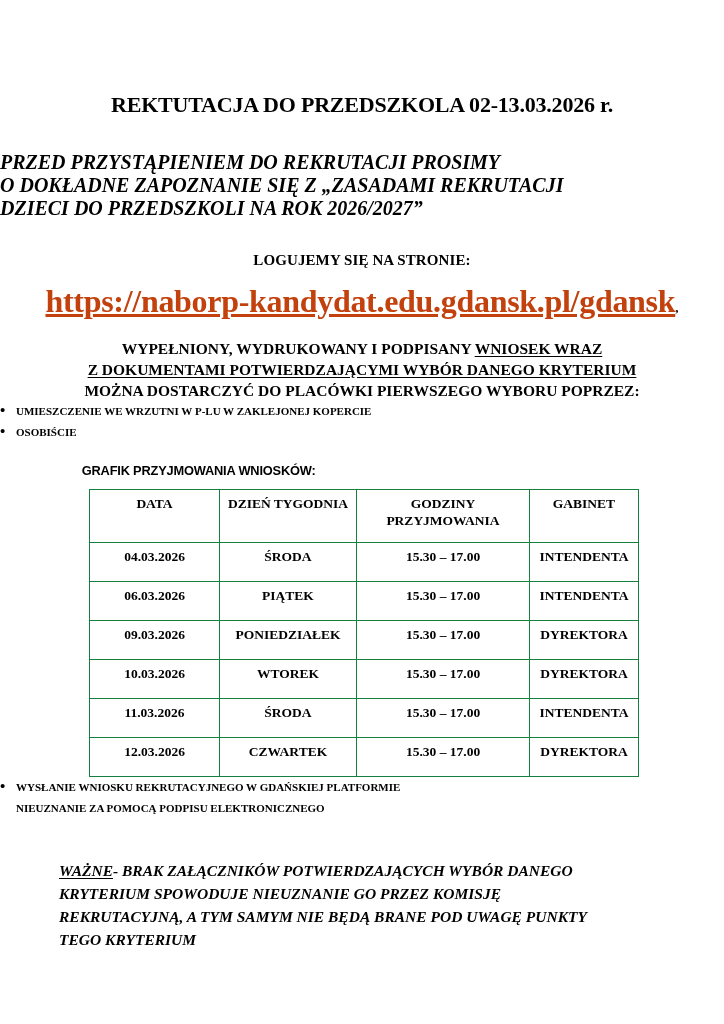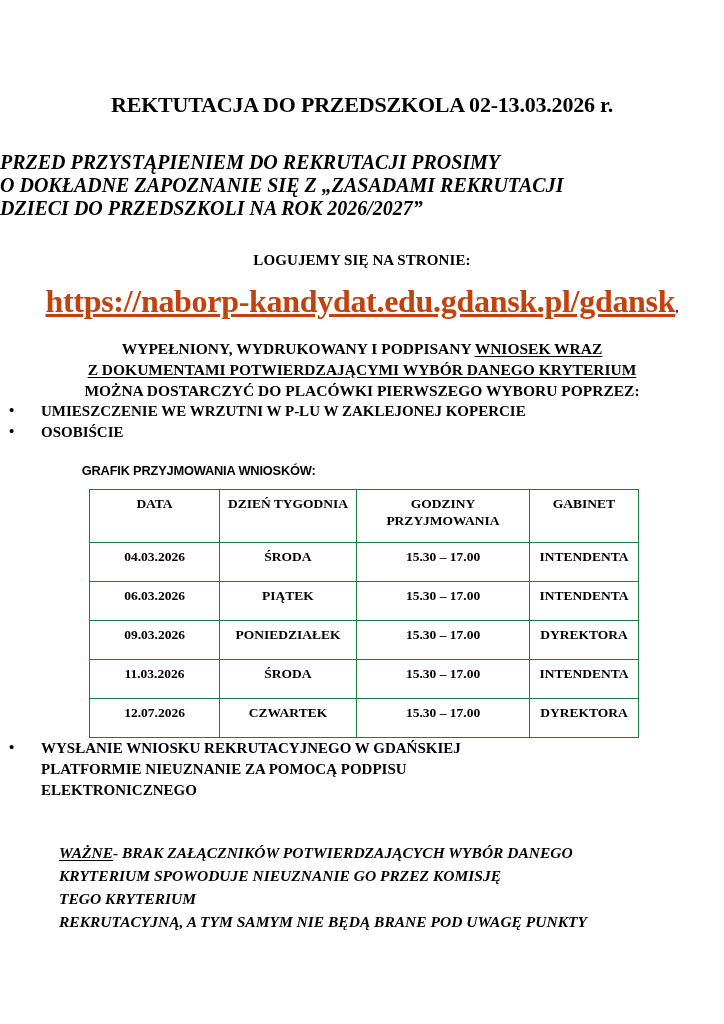--- a/index.html
+++ b/index.html
@@ -100,24 +100,23 @@
   
   ul.bullets {
     list-style: none;
     margin: 0;
     padding: 0;
   }
   ul.bullets li {
     position: relative;
     font-family: "Liberation Serif", "DejaVu Serif", serif;
     font-weight: bold;
-    font-size: 15px;
+    font-size: 11px;
     line-height: 21px;
-    padding-left: 32px;
-    margin-left: 9px;
+    padding-left: 16px;
   }
   ul.bullets li::before {
     content: "\2022";
     position: absolute;
     left: 0;
     top: -1px;
     font-size: 15px;
   }
 
   .bullets-a {
@@ -250,43 +249,49 @@
           <td>15.30 – 17.00</td>
           <td>INTENDENTA</td>
         </tr>
         <tr>
           <td>09.03.2026</td>
           <td>PONIEDZIAŁEK</td>
           <td>15.30 – 17.00</td>
           <td>DYREKTORA</td>
         </tr>
         <tr>
+          <td>10.03.2026</td>
+          <td>WTOREK</td>
+          <td>15.30 – 17.00</td>
+          <td>DYREKTORA</td>
+        </tr>
+        <tr>
           <td>11.03.2026</td>
           <td>ŚRODA</td>
           <td>15.30 – 17.00</td>
           <td>INTENDENTA</td>
         </tr>
         <tr>
-          <td>12.07.2026</td>
+          <td>12.03.2026</td>
           <td>CZWARTEK</td>
           <td>15.30 – 17.00</td>
           <td>DYREKTORA</td>
         </tr>
       </tbody>
     </table>
   </div>
 
   <ul class="bullets bullets-b">
     <li>
       <span>WYSŁANIE WNIOSKU REKRUTACYJNEGO W GDAŃSKIEJ</span>
       <span>PLATFORMIE NIEUZNANIE ZA POMOCĄ PODPISU</span>
       <span>ELEKTRONICZNEGO</span>
     </li>
   </ul>
 
   <p class="warning">
     <span class="ln"><span class="kw">WAŻNE</span><span>- BRAK ZAŁĄCZNIKÓW POTWIERDZAJĄCYCH WYBÓR DANEGO</span></span>
     <span class="ln">KRYTERIUM SPOWODUJE NIEUZNANIE GO PRZEZ KOMISJĘ</span>
+    <span class="ln">REKRUTACYJNĄ, A TYM SAMYM NIE BĘDĄ BRANE POD UWAGĘ PUNKTY</span>
     <span class="ln">TEGO KRYTERIUM</span>
-    <span class="ln">REKRUTACYJNĄ, A TYM SAMYM NIE BĘDĄ BRANE POD UWAGĘ PUNKTY</span>
   </p>
 
 </div>
 
 </body></html>

